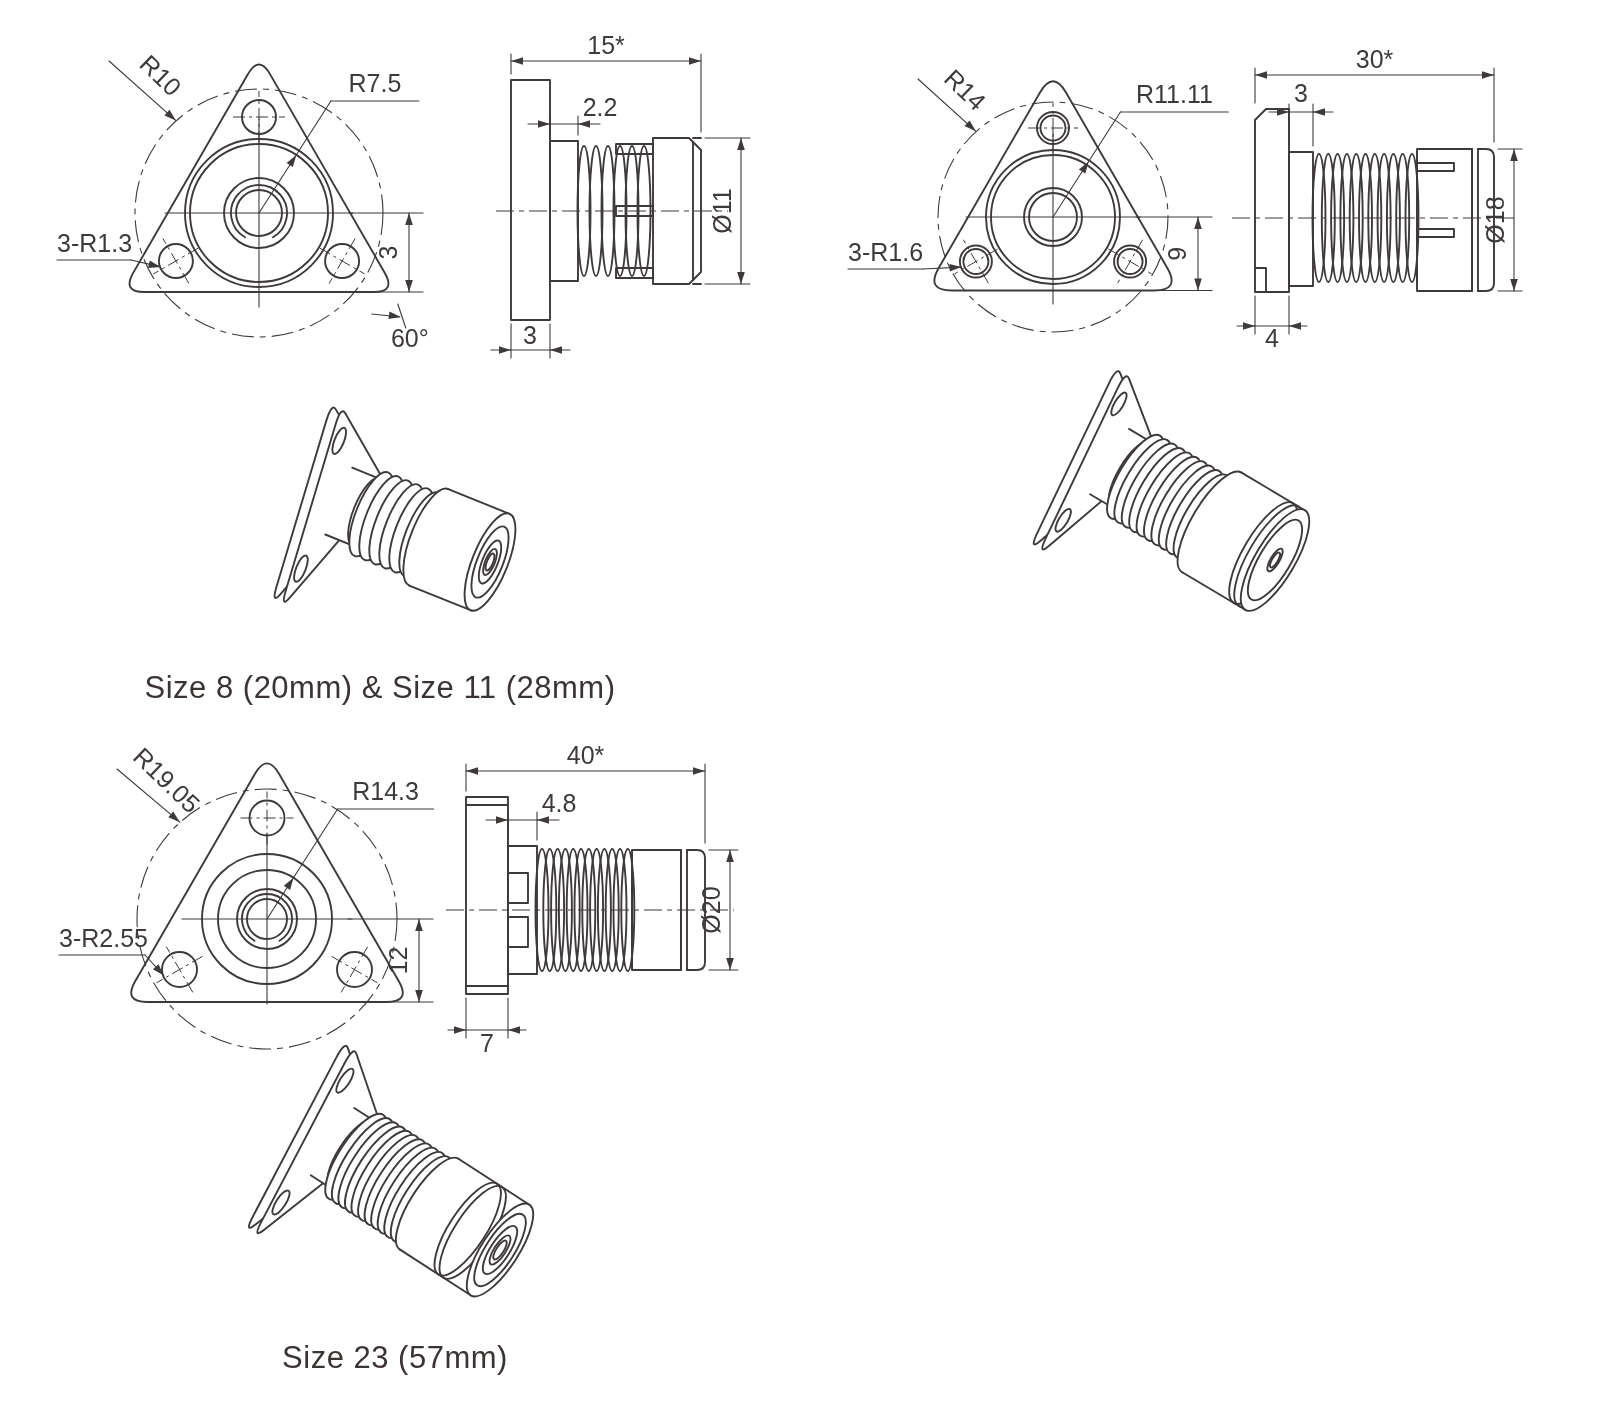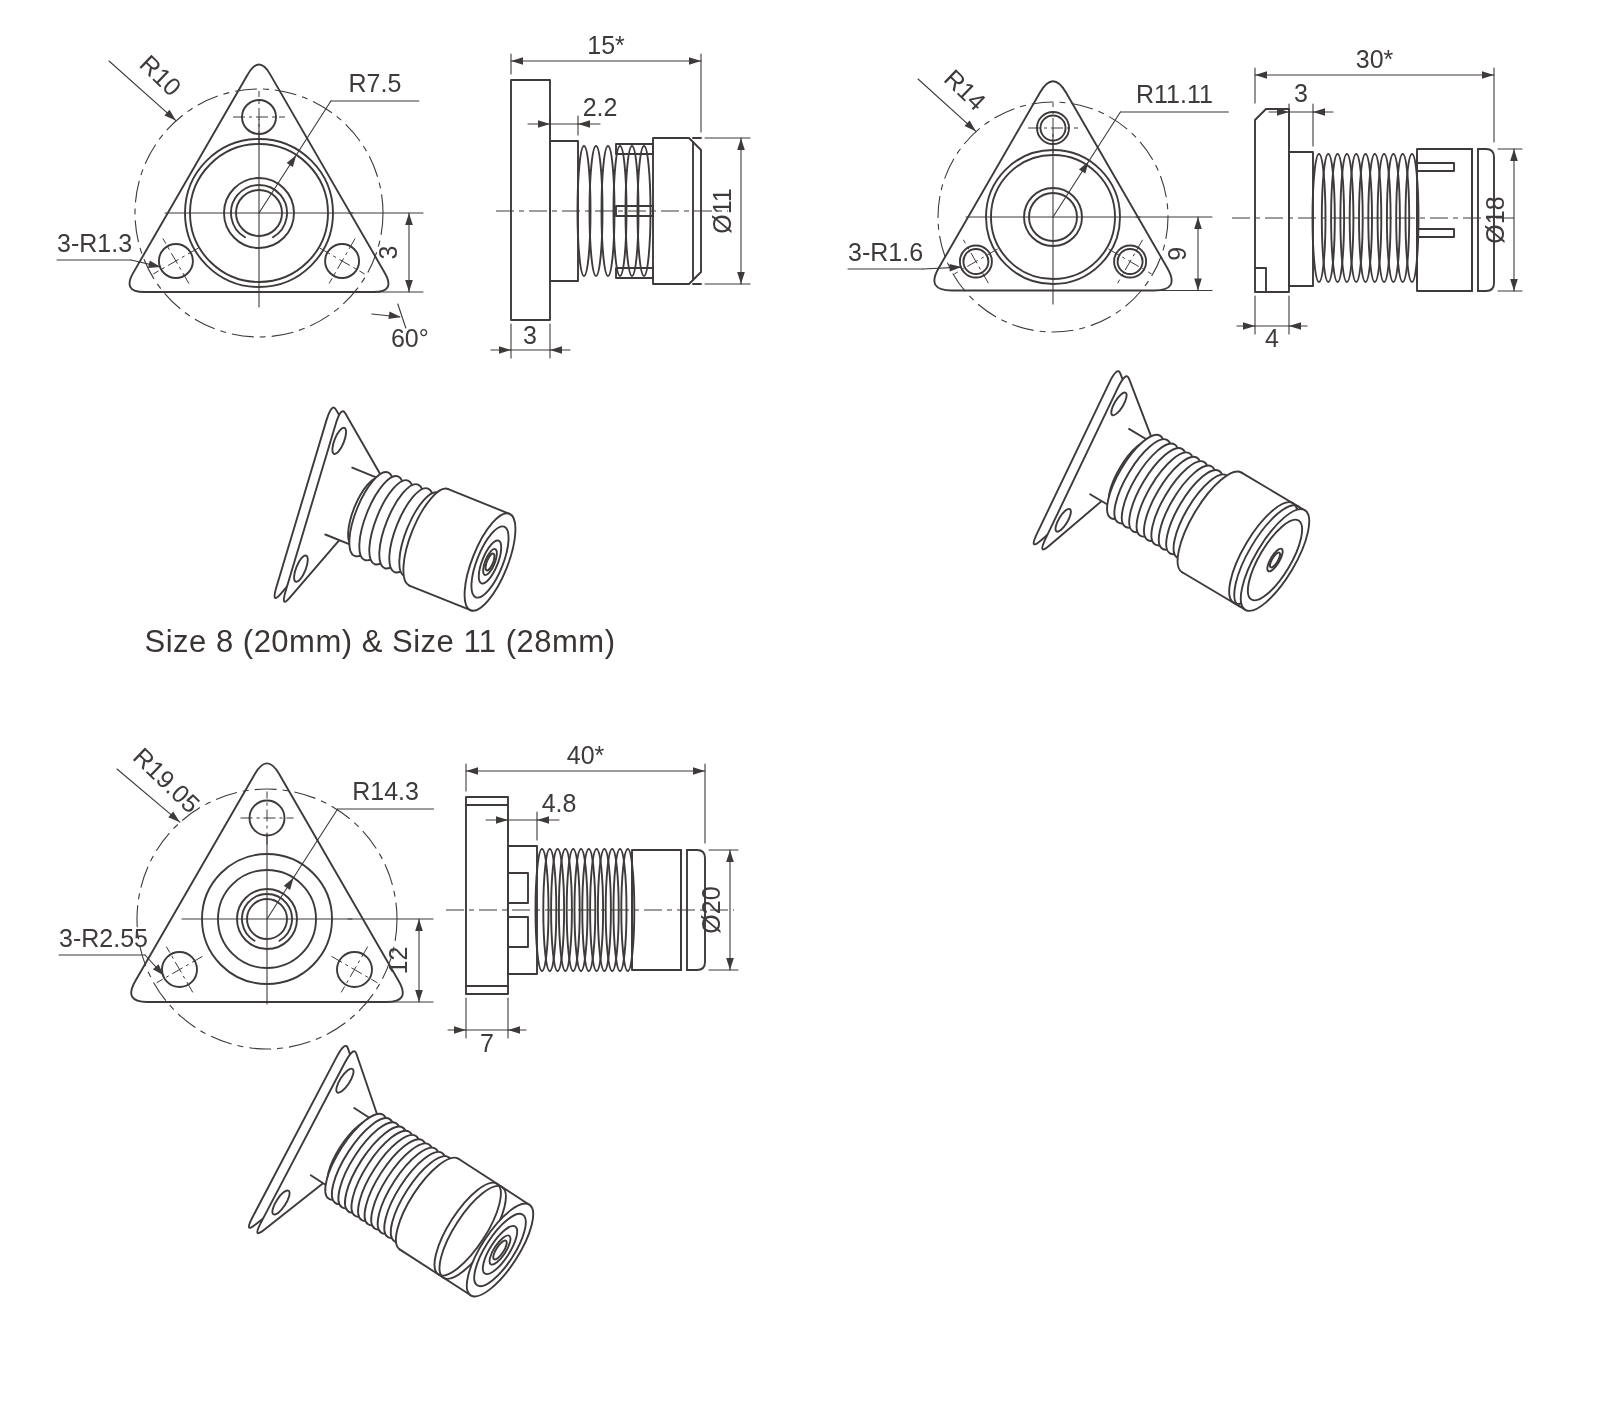--- a/index.html
+++ b/index.html
@@ -12,21 +12,21 @@
   svg .cl{fill:none;stroke:#3e3a39;stroke-width:1;stroke-dasharray:18 5 5 5}
   svg .clt{fill:none;stroke:#3e3a39;stroke-width:1;stroke-dasharray:12 4 3 4}
   svg .dc{fill:none;stroke:#3e3a39;stroke-width:1.1;stroke-dasharray:22 6 6 6}
   svg .ar{fill:#3e3a39;stroke:none}
   svg .vs{vector-effect:non-scaling-stroke}
   svg text{font-family:"Liberation Sans",sans-serif;font-size:25px;fill:#3e3a39}
   .caption{position:absolute;text-align:center;font-size:31px;color:#3a3433;letter-spacing:.5px}
   #front1{left:40px;top:35px}   #side1{left:488px;top:28px}  #iso1{left:238px;top:372px}
   #front2{left:820px;top:65px}  #side2{left:1222px;top:42px} #iso2{left:995px;top:342px}
   #front3{left:42px;top:742px}  #side3{left:438px;top:742px} #iso3{left:228px;top:1028px}
-  #cap1{left:110px;top:624px;width:540px}
+  #cap1{left:110px;top:670px;width:540px}
   #cap2{left:890px;top:664px;width:540px}
   #cap3{left:200px;top:1340px;width:390px}
 </style>
 </head>
 <body>
 
 <div id="sheet">
   <svg id="front1" width="440" height="335">
       <circle cx="219" cy="178" r="124" class="dc"></circle>
       <path d="M208.0 39.1 Q219.0 20.0 230.0 39.1 L344.8 237.9 Q355.8 257.0 333.8 257.0 L104.2 257.0 Q82.2 257.0 93.2 237.9 Z" class="s"></path>
@@ -393,13 +393,14 @@
       <line x1="230.4" y1="130.8" x2="301.3" y2="176.7" class="s"></line>
       <line x1="171.7" y1="221.4" x2="242.7" y2="267.3" class="s"></line>
       <ellipse cx="239.7" cy="201.1" rx="18.4" ry="54" transform="rotate(32.9 239.7 201.1)" class="s"></ellipse>
       <ellipse cx="244.7" cy="204.4" rx="18.4" ry="54" transform="rotate(32.9 244.7 204.4)" class="s"></ellipse>
       <ellipse cx="272.0" cy="222.0" rx="18.4" ry="54" transform="rotate(32.9 272.0 222.0)" class="f"></ellipse>
       <ellipse cx="272.0" cy="222.0" rx="14.3" ry="42" transform="rotate(32.9 272.0 222.0)" class="s"></ellipse>
       <ellipse cx="272.0" cy="222.0" rx="9.5" ry="28" transform="rotate(32.9 272.0 222.0)" class="s"></ellipse>
       <ellipse cx="272.0" cy="222.0" rx="5.8" ry="17" transform="rotate(32.9 272.0 222.0)" class="f"></ellipse>
       <ellipse cx="272.0" cy="222.0" rx="3.7" ry="11" transform="rotate(32.9 272.0 222.0)" class="s"></ellipse>
     </svg>
+  <div id="cap3" class="caption">Size 23 (57mm)</div>
 </div>
 
 </body></html>

